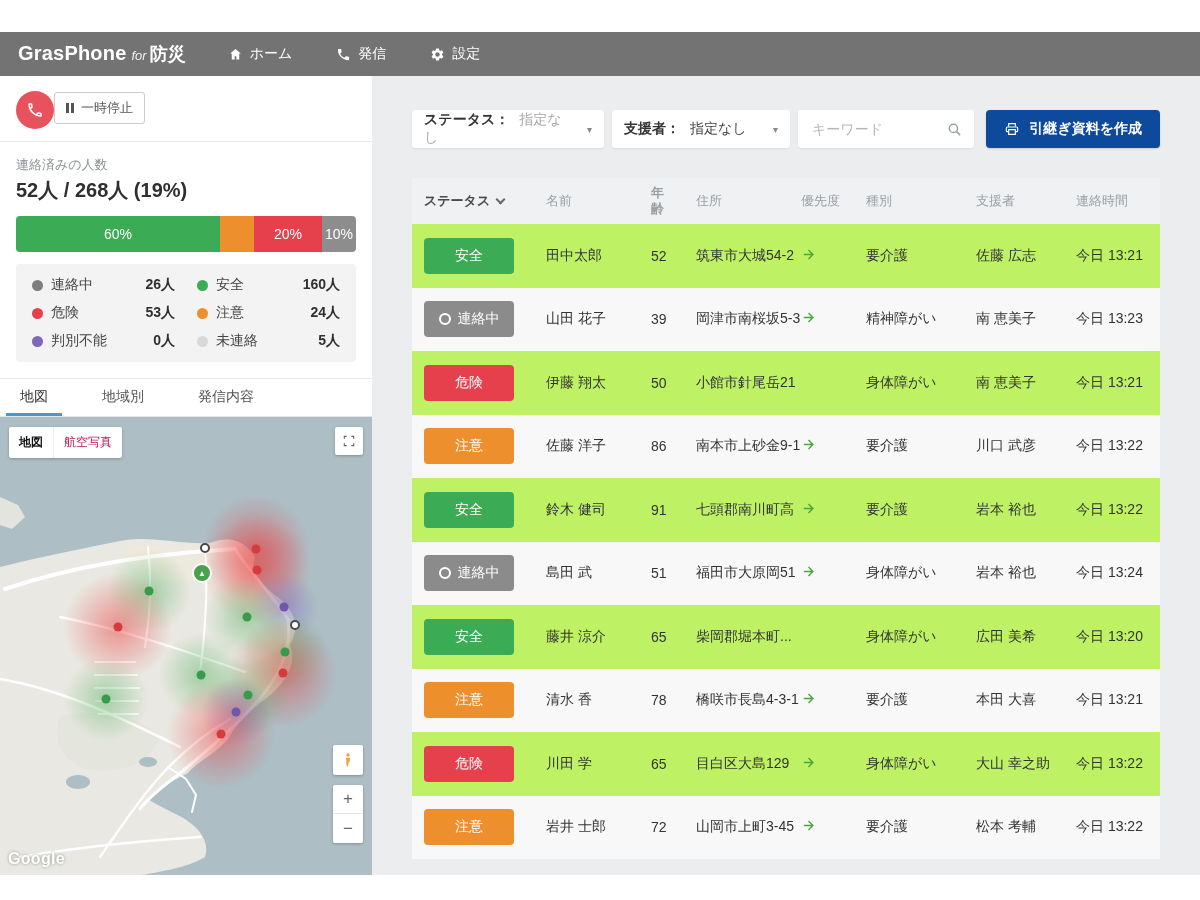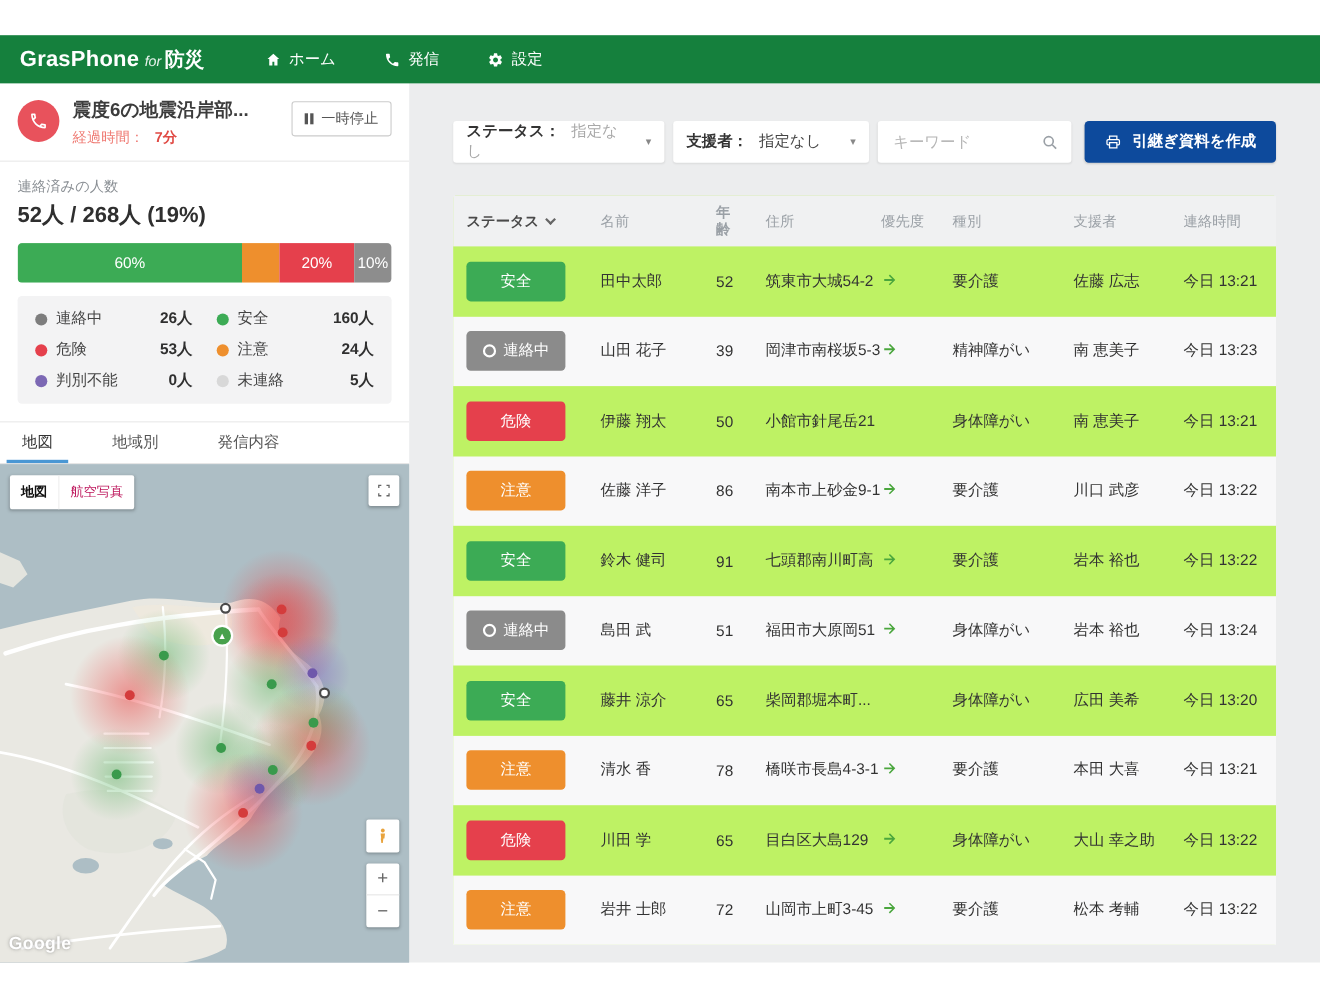--- a/index.html
+++ b/index.html
@@ -4,21 +4,21 @@
 <style>
   * { box-sizing: border-box; }
   html,body { margin:0; padding:0; }
   body {
     width:1200px; height:900px; overflow:hidden; background:#fff;
     font-family:"Liberation Sans","DejaVu Sans",sans-serif; color:#333;
   }
   .app { position:absolute; top:32px; left:0; width:1200px; height:843px; }
 
   
-  .navbar { height:44px; background:#15803d; display:flex; align-items:center; padding:0 18px;gap:13px; }
+  .navbar { height:44px; background:#737373; display:flex; align-items:center; padding:0 18px; }
   .logo { display:flex; align-items:baseline; color:#fff; margin-right:34px; }
   .logo .brand { font-size:20px; font-weight:bold; letter-spacing:.2px; }
   .logo .for { font-size:13px; font-style:italic; opacity:.9; margin:0 3px 0 5px; }
   .logo .suffix { font-size:18px; font-weight:bold; }
   .nav-items { display:flex; align-items:center; gap:44px; margin-left:8px; }
   .nav-item { display:flex; align-items:center; gap:7px; color:#fff; font-size:14px; cursor:pointer; }
   .nav-item svg { width:15px; height:15px; fill:#fff; }
 
   
   .content { position:absolute; top:44px; left:0; right:0; height:799px; display:flex; }
@@ -165,27 +165,20 @@
 
   <div class="content">
 
     <div class="sidebar">
 
       <div class="alert">
         <div class="phone-circle">
           <svg viewBox="0 0 24 24">
               <path d="M6.54 5c.06.89.21 1.76.45 2.59l-1.2 1.2c-.41-1.2-.67-2.47-.76-3.79h1.51m9.86 12.02c.85.24 1.72.39 2.6.45v1.49c-1.32-.09-2.59-.35-3.8-.75l1.2-1.19M7.5 3H4c-.55 0-1 .45-1 1 0 9.39 7.61 17 17 17 .55 0 1-.45 1-1v-3.49c0-.55-.45-1-1-1-1.24 0-2.45-.2-3.57-.57-.1-.04-.21-.05-.31-.05-.26 0-.51.1-.71.29l-2.2 2.2c-2.83-1.45-5.15-3.76-6.59-6.59l2.2-2.2c.28-.28.36-.67.25-1.02C8.7 6.45 8.5 5.25 8.5 4c0-.55-.45-1-1-1z"></path>
             </svg>
-        </div>
-        <div class="alert-mid">
-          <div class="alert-title">震度6の地震沿岸部...</div>
-          <div class="elapsed">
-            <span class="lbl">経過時間：</span>
-            <span class="val">7分</span>
-          </div>
         </div>
         <button class="pause-btn">
           <span class="pause-bars">
               <i></i>
               <i></i>
             </span>
           <span>一時停止</span>
         </button>
       </div>
 

